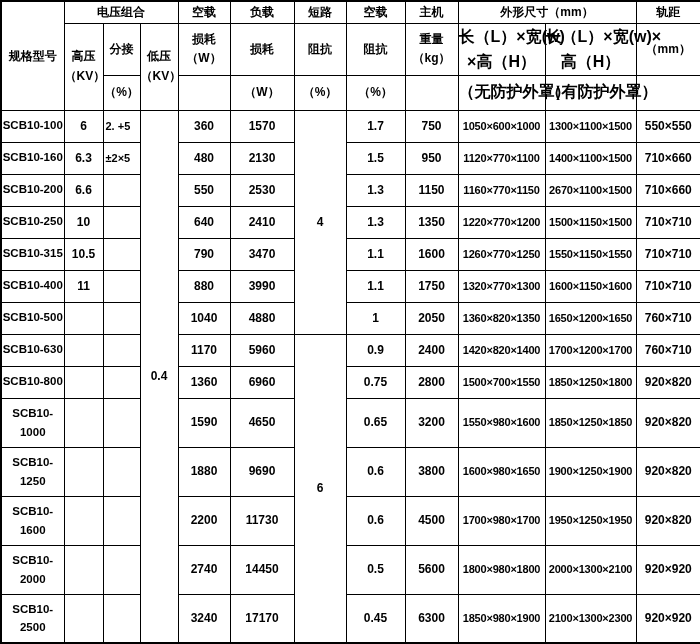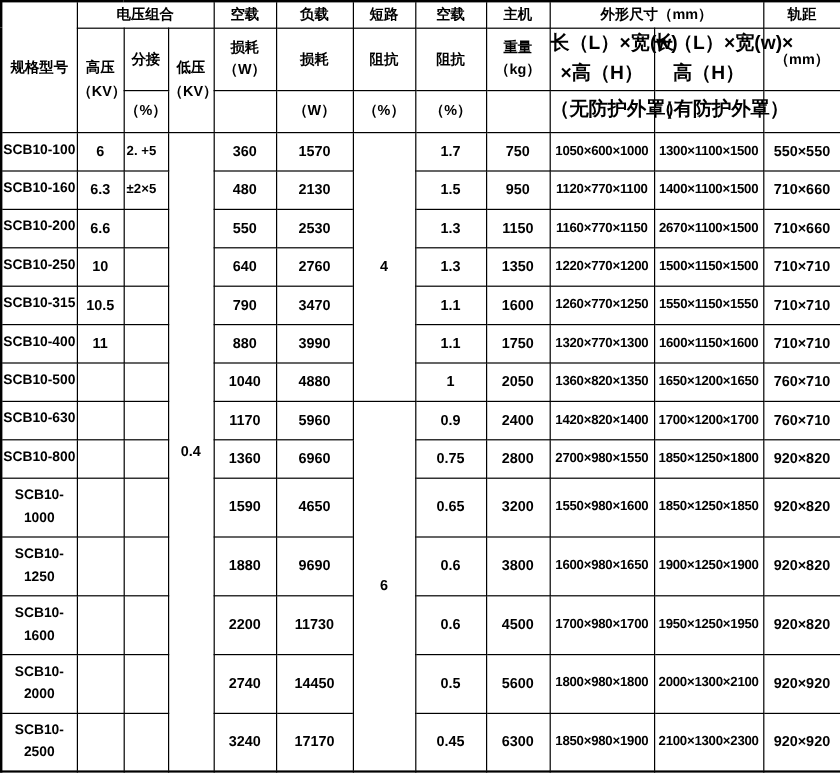--- a/index.html
+++ b/index.html
@@ -145,21 +145,21 @@
     <td class="num">1150</td>
     <td class="dim">1160×770×1150</td>
     <td class="dim">2670×1100×1500</td>
     <td class="num">710×660</td>
   </tr>
   <tr class="r1">
     <td class="model">SCB10-250</td>
     <td class="num">10</td>
     <td class="tap"></td>
     <td class="num">640</td>
-    <td class="num">2760</td>
+    <td class="num">2410</td>
     <td class="num">1.3</td>
     <td class="num">1350</td>
     <td class="dim">1220×770×1200</td>
     <td class="dim">1500×1150×1500</td>
     <td class="num">710×710</td>
   </tr>
   <tr class="r1">
     <td class="model">SCB10-315</td>
     <td class="num">10.5</td>
     <td class="tap"></td>
@@ -209,21 +209,21 @@
     <td class="num">760×710</td>
   </tr>
   <tr class="r1">
     <td class="model">SCB10-800</td>
     <td class="num"></td>
     <td class="tap"></td>
     <td class="num">1360</td>
     <td class="num">6960</td>
     <td class="num">0.75</td>
     <td class="num">2800</td>
-    <td class="dim">2700×980×1550</td>
+    <td class="dim">1500×700×1550</td>
     <td class="dim">1850×1250×1800</td>
     <td class="num">920×820</td>
   </tr>
   <tr class="r2">
     <td class="model">
       <span class="hl">SCB10-</span>
       <span class="hl">1000</span>
     </td>
     <td class="num"></td>
     <td class="tap"></td>

